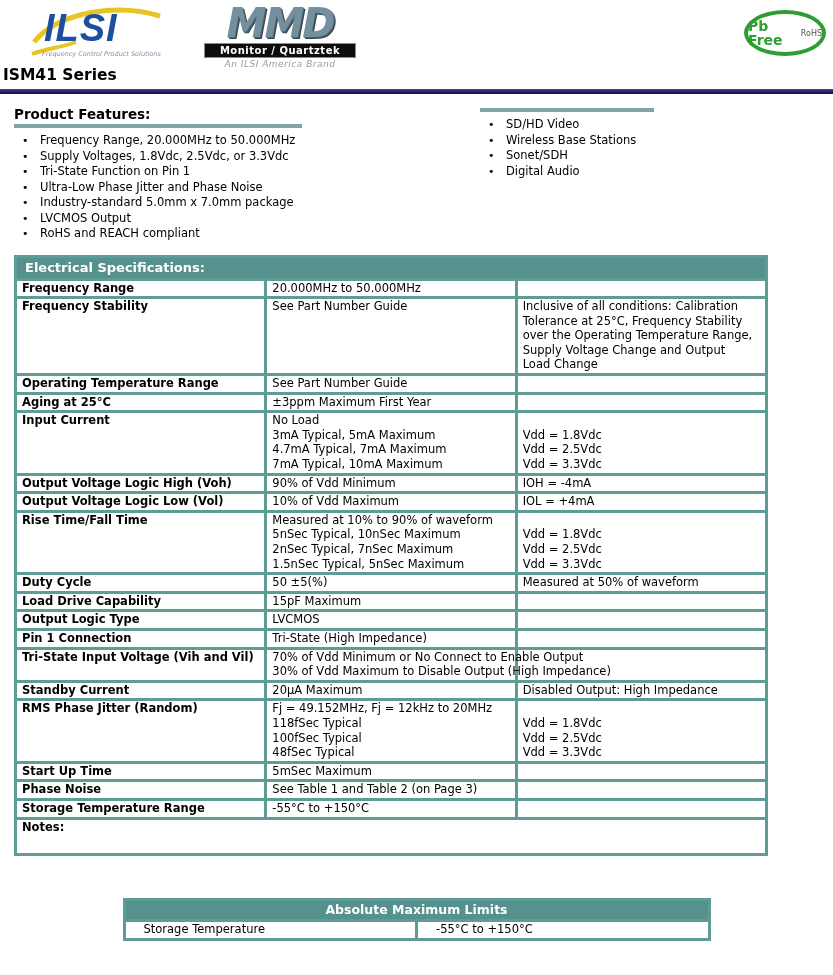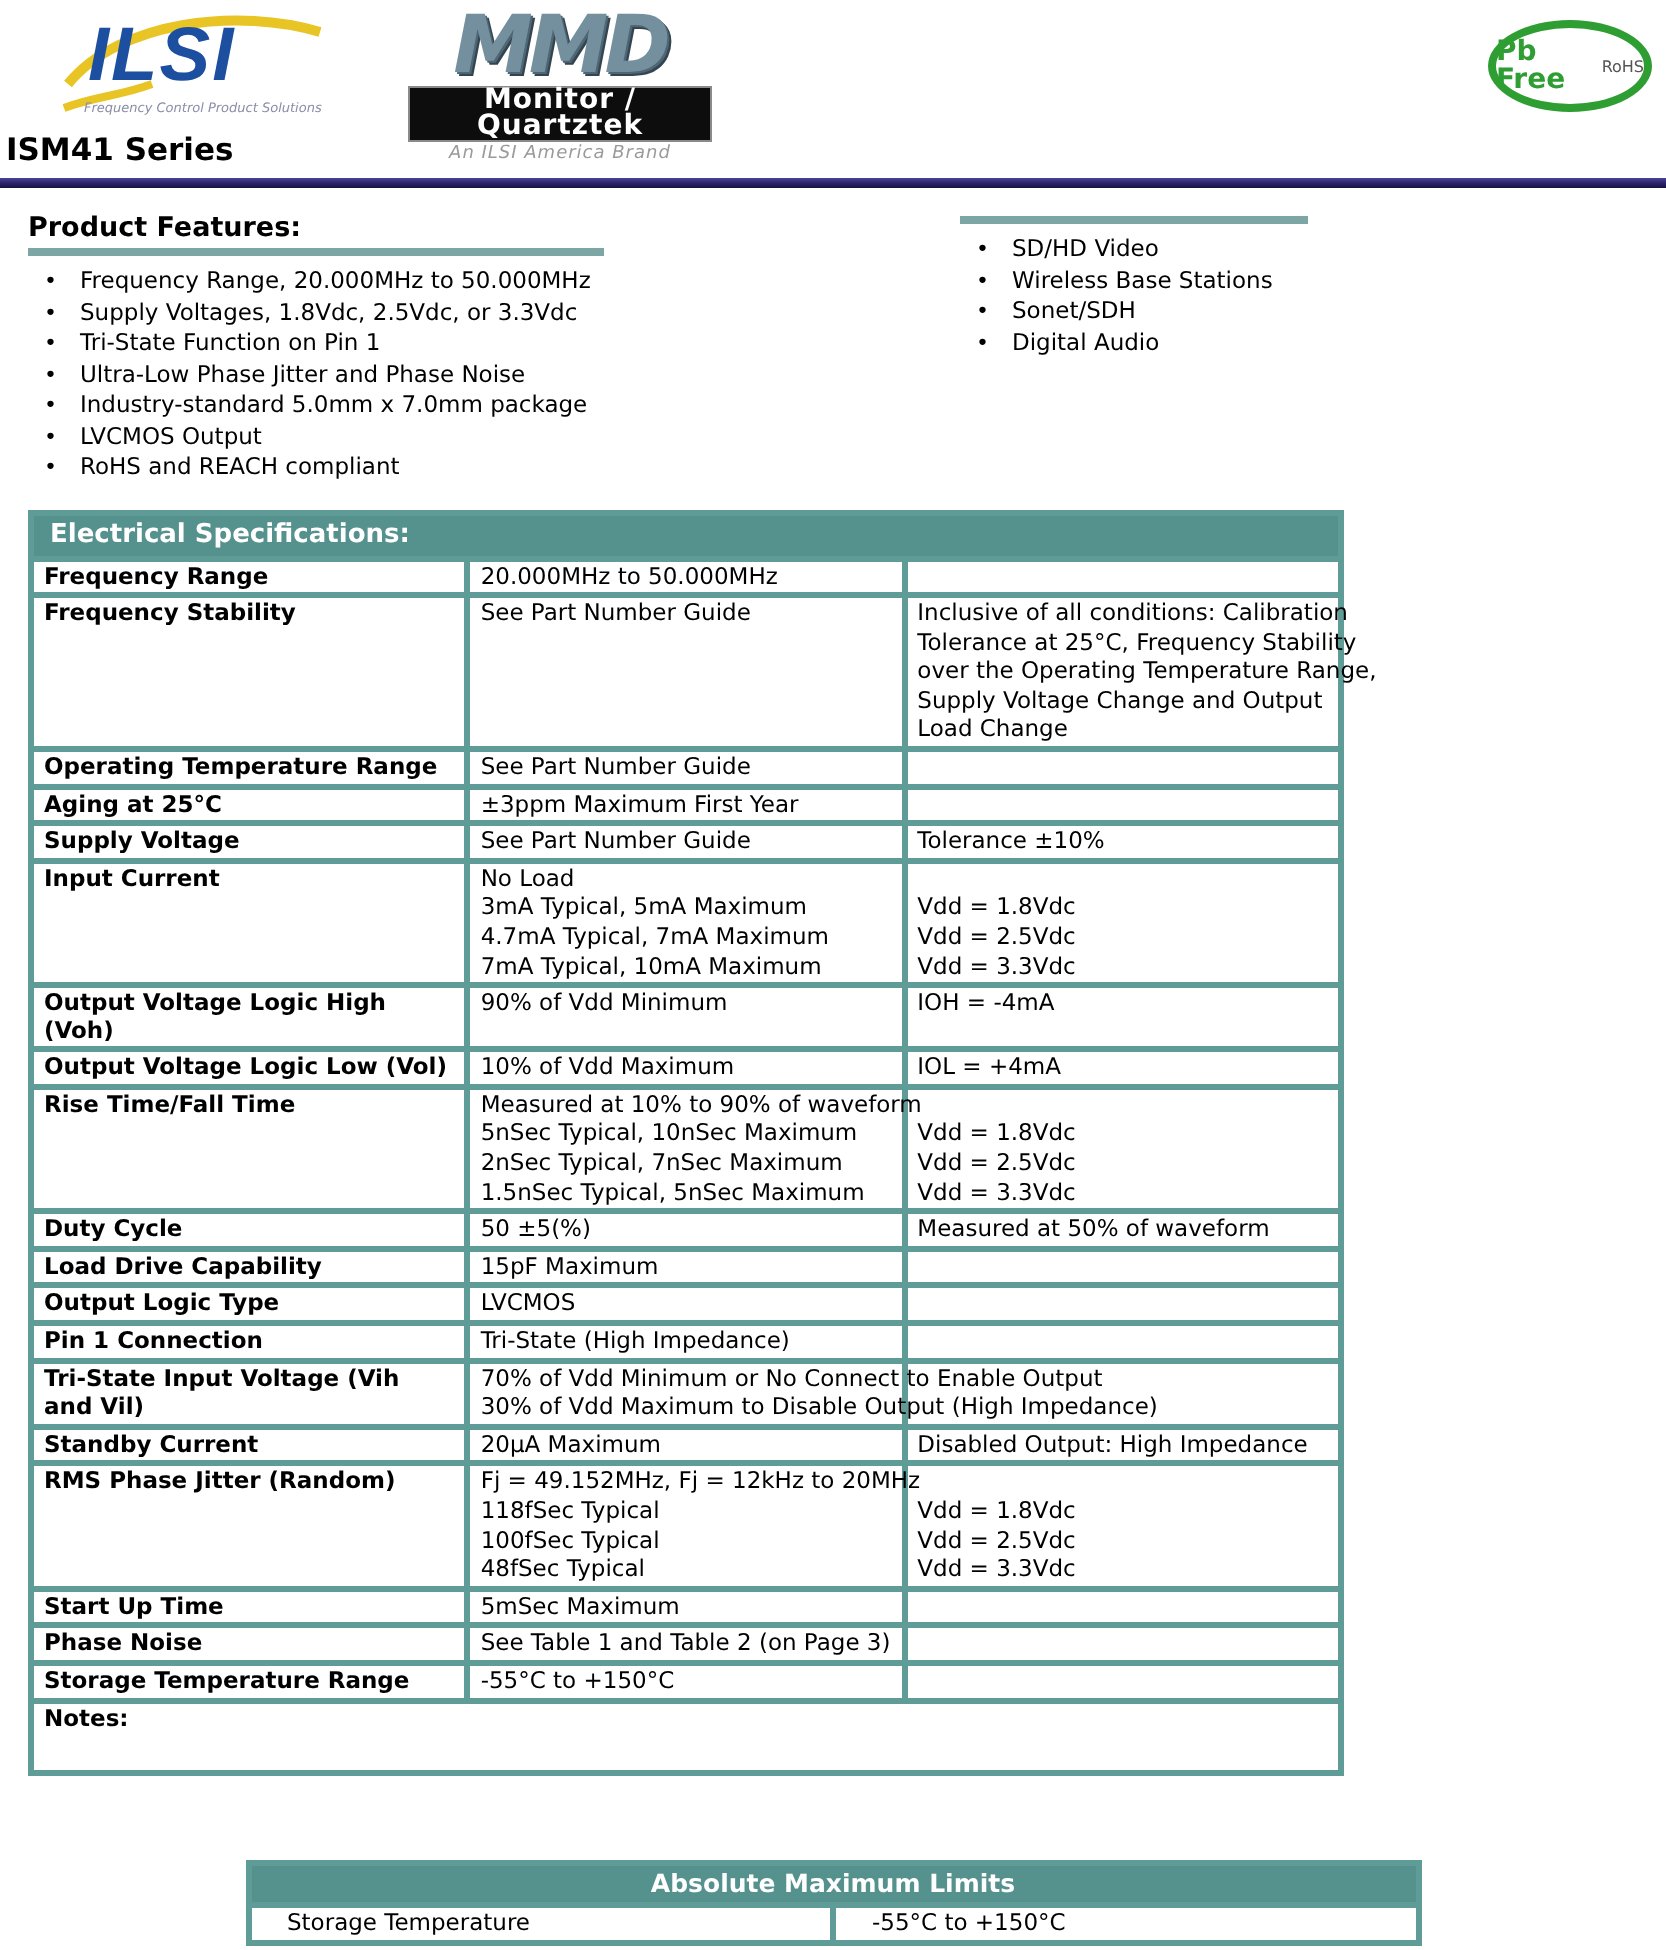--- a/index.html
+++ b/index.html
@@ -16,21 +16,21 @@
   .header{position:relative;height:88px}
   .ilsi-logo{position:absolute;left:30px;top:4px;width:135px;height:58px}
   .ilsi-logo svg{position:absolute;left:0;top:0}
   .ilsi-text{position:absolute;left:14px;top:2px;font-size:38px;font-weight:bold;font-style:italic;
     color:var(--ilsi-blue);letter-spacing:1px;line-height:44px;font-family:Liberation Sans, sans-serif}
   .ilsi-tagline{position:absolute;left:12px;top:46px;font-size:6.5px;font-style:italic;color:#8a8da8;white-space:nowrap}
   .mmd-logo{position:absolute;left:192px;top:4px;width:176px;text-align:center}
   .mmd-text{font-size:40px;font-weight:bold;font-style:italic;line-height:38px;color:var(--mmd-steel);
     letter-spacing:-2px;text-shadow:1px 1px 0 #4e6676,2px 2px 0 #35454f}
   .mmd-bar{margin:1px auto 0;width:152px;background:#0d0d0d;border:1px solid #8a8a8a;
-    color:#fff;font-size:14px;font-weight:bold;line-height:13px;letter-spacing:.5px}
+    color:#fff;font-size:10px;font-weight:bold;line-height:13px;letter-spacing:.5px}
   .mmd-brand{margin-top:1px;font-size:9px;font-style:italic;color:#9a9a9a;letter-spacing:.5px}
   .pb-badge{position:absolute;left:744px;top:10px;width:82px;height:46px;border:4px solid var(--badge-green);
     border-radius:50%;display:flex;flex-direction:row;align-items:center;justify-content:center;background:#fff}
   .pb-line1{color:var(--badge-green);font-weight:bold;font-size:14px;line-height:14px}
   .pb-line2{color:#555;font-size:8px;line-height:9px}
   .title-row{position:absolute;left:3px;right:3px;top:66px;display:flex;justify-content:space-between;align-items:flex-end}
   .doc-title,.doc-series{font-size:15.5px;font-weight:bold}
   .navy-rule{height:5px;background:linear-gradient(#4a429a,var(--navy-rule) 55%,#17123f);margin-top:1px}
 
   
@@ -41,21 +41,21 @@
   .heading-bar{height:4px;background:var(--underline-teal);margin-top:2px}
   .col-left .heading-bar{width:288px}
   .col-right .heading-bar{width:174px}
   ul.bullets{list-style:none;margin-top:5px}
   ul.bullets li{display:flex;font-size:11.5px;line-height:15.5px}
   .bullet-dot{width:26px;padding-left:8px;font-size:11px}
   .bullet-text{flex:1}
 
   
   .spec-wrap{padding:13px 14px 0}
-  table.spec{width:658px;border-collapse:collapse;table-layout:fixed;font-size:11.5px}
+  table.spec{width:754px;border-collapse:collapse;table-layout:fixed;font-size:11.5px}
   table.spec th.spec-head{background:var(--teal-header);color:#fff;text-align:left;font-size:13px;
     padding:2px 8px 3px;border:3px solid var(--teal-border)}
   table.spec td{border:3px solid var(--teal-border);background:#fff;padding:0 5px 1px;vertical-align:top}
   td.col-param{width:226px;font-weight:bold}
   td.col-value{width:337px}
   td.col-note{width:242px}
   .cell-line{line-height:14.6px;white-space:nowrap}
   td.notes-cell{font-weight:bold;height:36px;padding-top:1px}
 
   
@@ -195,29 +195,20 @@
               <div class="cell-line">&nbsp;</div>
             </td>
           </tr>
           <tr>
             <td class="col-param">Aging at 25°C</td>
             <td class="col-value">
               <div class="cell-line">±3ppm Maximum First Year</div>
             </td>
             <td class="col-note">
               <div class="cell-line">&nbsp;</div>
-            </td>
-          </tr>
-          <tr>
-            <td class="col-param">Supply Voltage</td>
-            <td class="col-value">
-              <div class="cell-line">See Part Number Guide</div>
-            </td>
-            <td class="col-note">
-              <div class="cell-line">Tolerance ±10%</div>
             </td>
           </tr>
           <tr>
             <td class="col-param">Input Current</td>
             <td class="col-value">
               <div class="cell-line">No Load</div>
               <div class="cell-line">3mA Typical, 5mA Maximum</div>
               <div class="cell-line">4.7mA Typical, 7mA Maximum</div>
               <div class="cell-line">7mA Typical, 10mA Maximum</div>
             </td>

